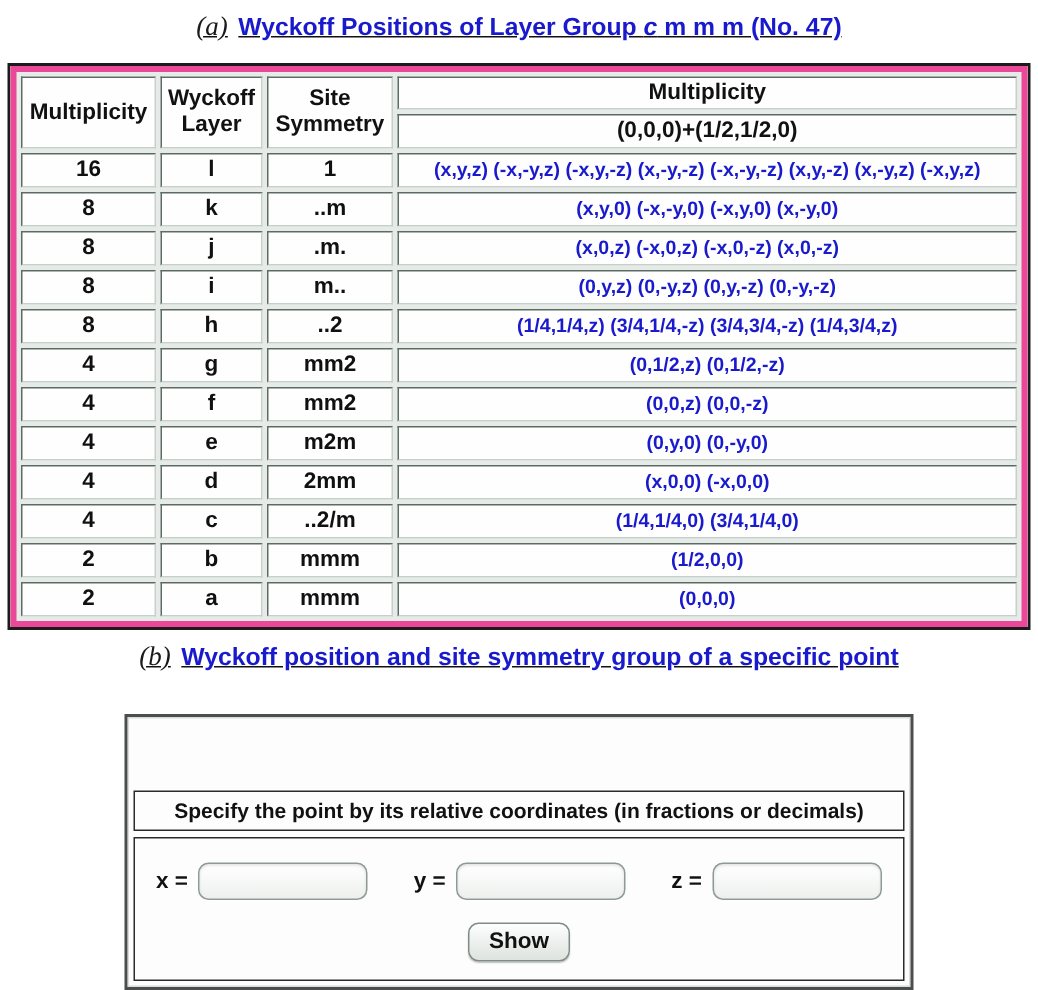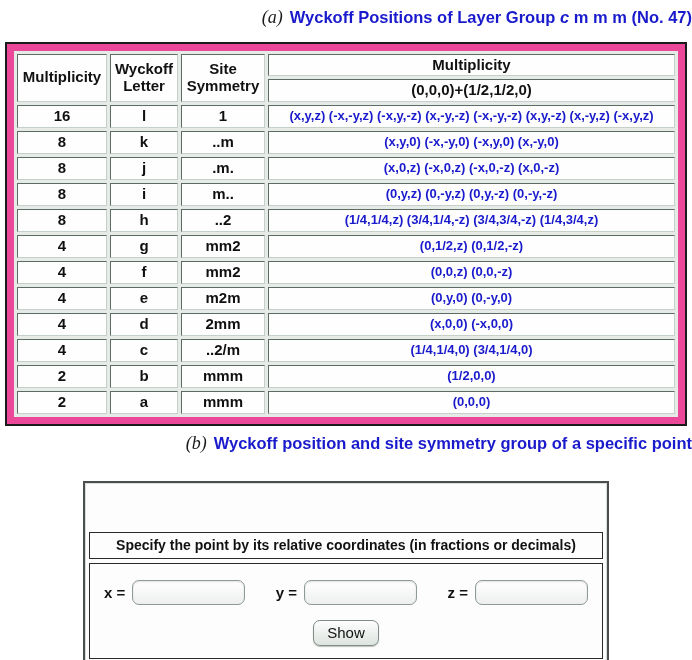--- a/index.html
+++ b/index.html
@@ -5,21 +5,21 @@
   * { margin: 0; padding: 0; box-sizing: border-box; }
   html, body { background: #fff; }
   body {
     width: 692px; height: 660px;
     font-family: "Liberation Sans", sans-serif;
     color: #111;
     overflow: hidden;
   }
 
   
-  .heading { text-align: right; margin-top: 7px; line-height: 1.2; }
+  .heading { text-align: center; margin-top: 7px; line-height: 1.2; text-decoration: underline; }
   .fig-label {
     font-family: "Liberation Serif", serif;
     font-style: italic;
     font-size: 18px;
     color: #1a1a1a;
     margin-right: 7px;
   }
   .blue-title {
     color: var(--title-blue, #1a1acd);
     font-weight: 700;
@@ -31,21 +31,21 @@
   .table-frame {
     margin: 13px 5px 0 5px;
     border: 2px solid #1b1b1b;
     background: #e7ebe8;
   }
   table.wyckoff {
     width: 100%;
     border-collapse: separate;
     border-spacing: 3px;
     background: #e7ebe8;
-    border: 7px solid #ec4899;
+    border: 4px solid #ec4899;
   }
   table.wyckoff th, table.wyckoff td {
     background: #fefefe;
     border: 1px solid;
     border-color: #5d6b65 #c6d0cb #c6d0cb #5d6b65;
     text-align: center;
     vertical-align: middle;
     white-space: nowrap;
     line-height: 1.1;
   }
@@ -109,21 +109,21 @@
     box-shadow: inset 0 1px 2px rgba(0,0,0,0.12);
     font-family: "Liberation Sans", sans-serif;
     font-size: 14px;
     padding: 0 6px;
     outline: none;
   }
   .button-row { text-align: center; margin-top: 15px; }
   .show-button {
     font-family: "Liberation Sans", sans-serif;
     font-size: 15px;
-    font-weight: 400;
+    font-weight: 700;
     color: #111;
     padding: 3px 13px 4px 13px;
     border: 1px solid #7f8c86;
     border-radius: 7px;
     background: linear-gradient(#fdfefd, #dde3df);
     box-shadow: 0 1px 1px rgba(0,0,0,0.25);
     cursor: pointer;
   }
 </style>
 </head>
@@ -138,21 +138,21 @@
   <colgroup>
     <col class="c-mult">
         <col class="c-let">
         <col class="c-site">
         <col>
   </colgroup>
   <thead>
     <tr>
       <th rowspan="2">Multiplicity</th>
       <th rowspan="2">Wyckoff
-Letter</th>
+Layer</th>
       <th rowspan="2">Site
 Symmetry</th>
       <th>Multiplicity</th>
     </tr>
     <tr>
       <th class="centering">(0,0,0)+(1/2,1/2,0)</th>
     </tr>
   </thead>
   <tbody>
   <tr>

